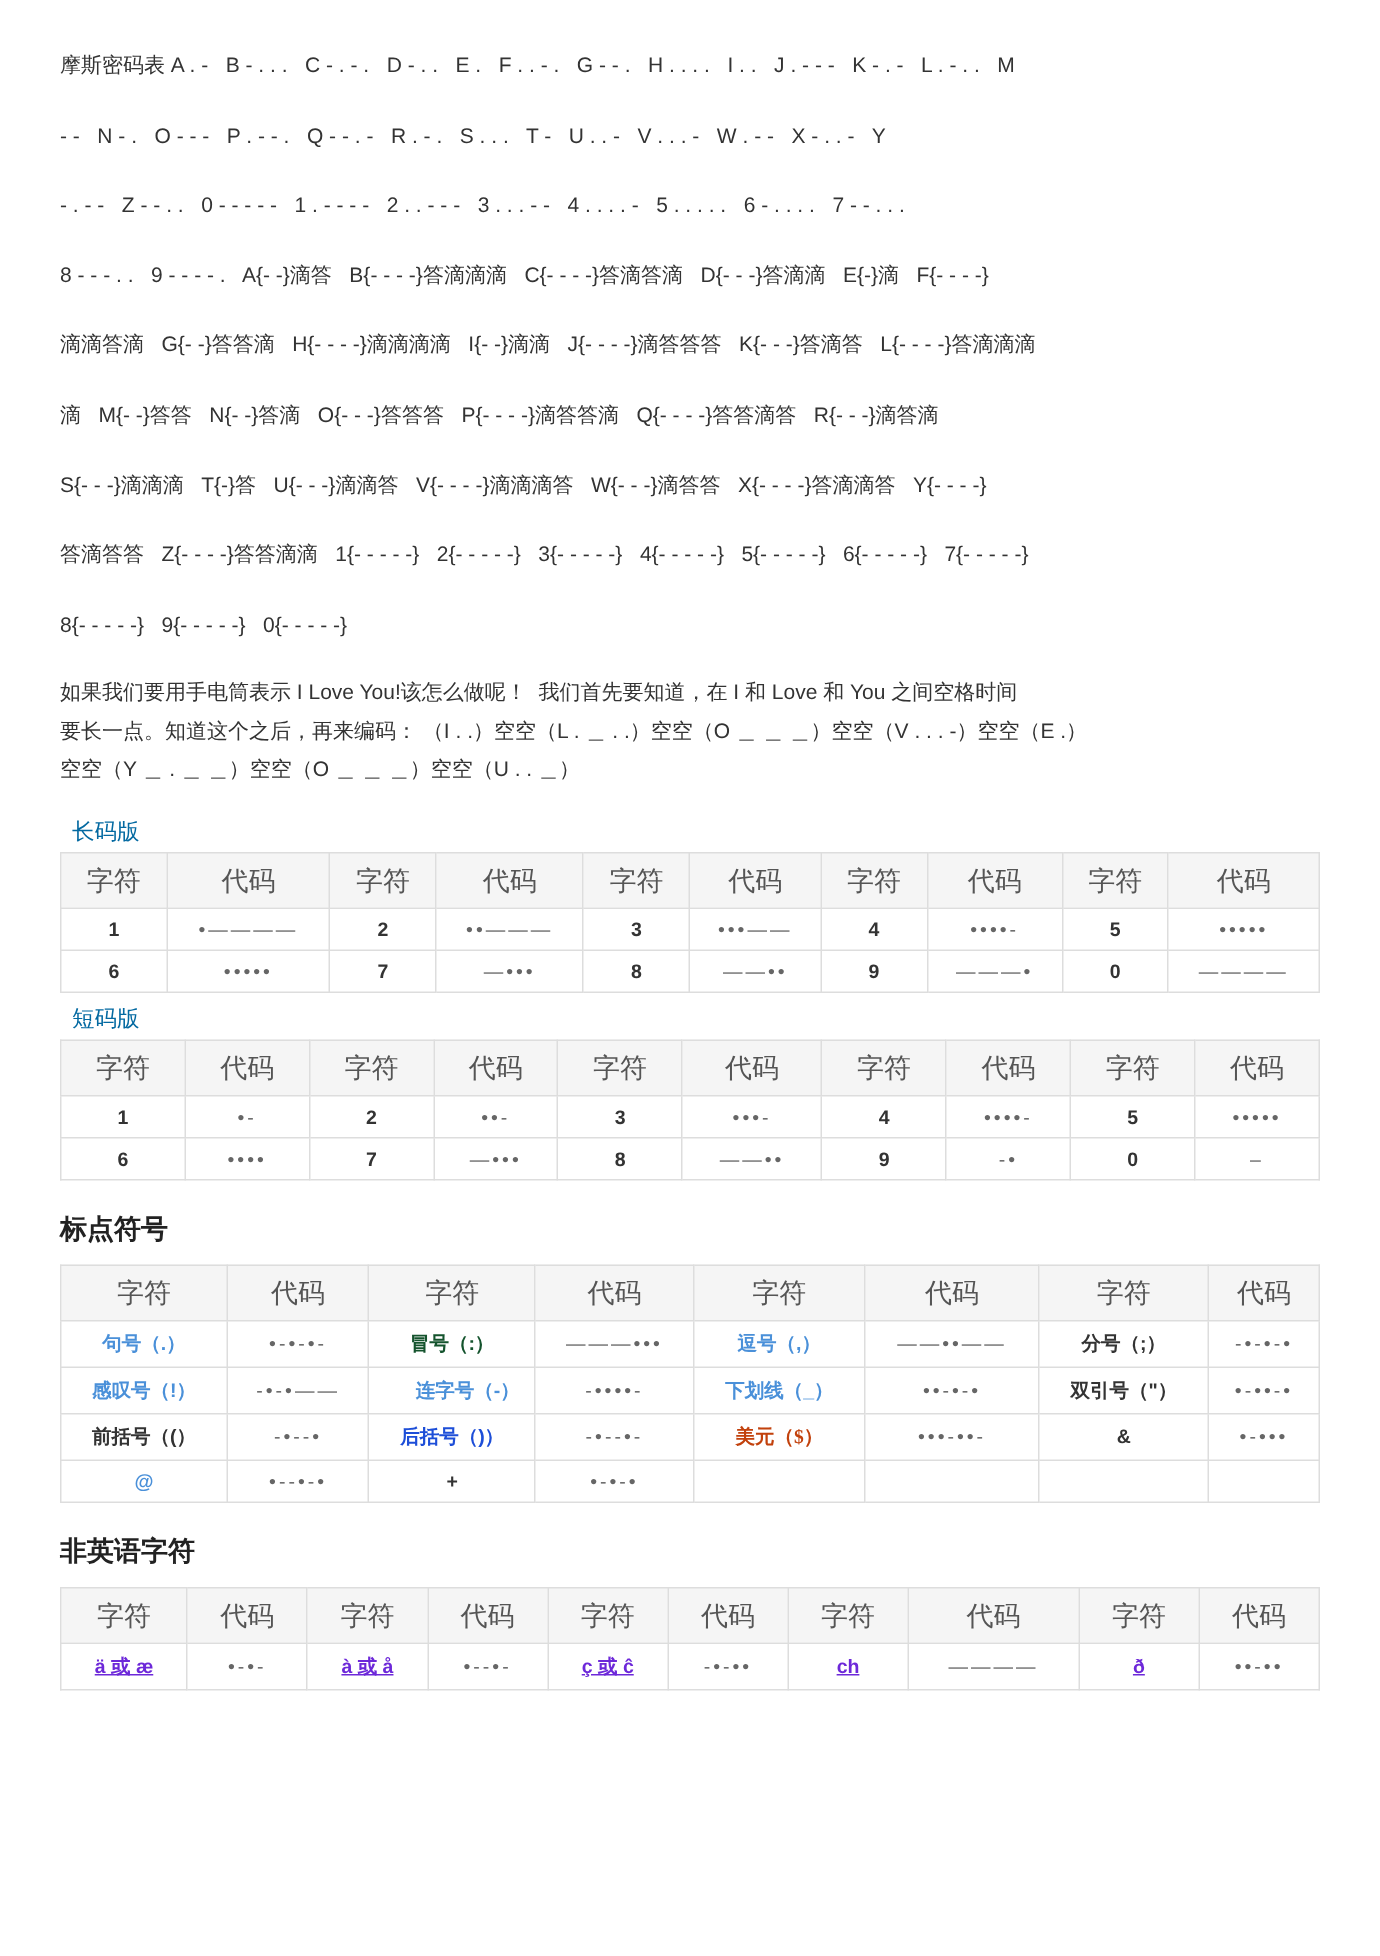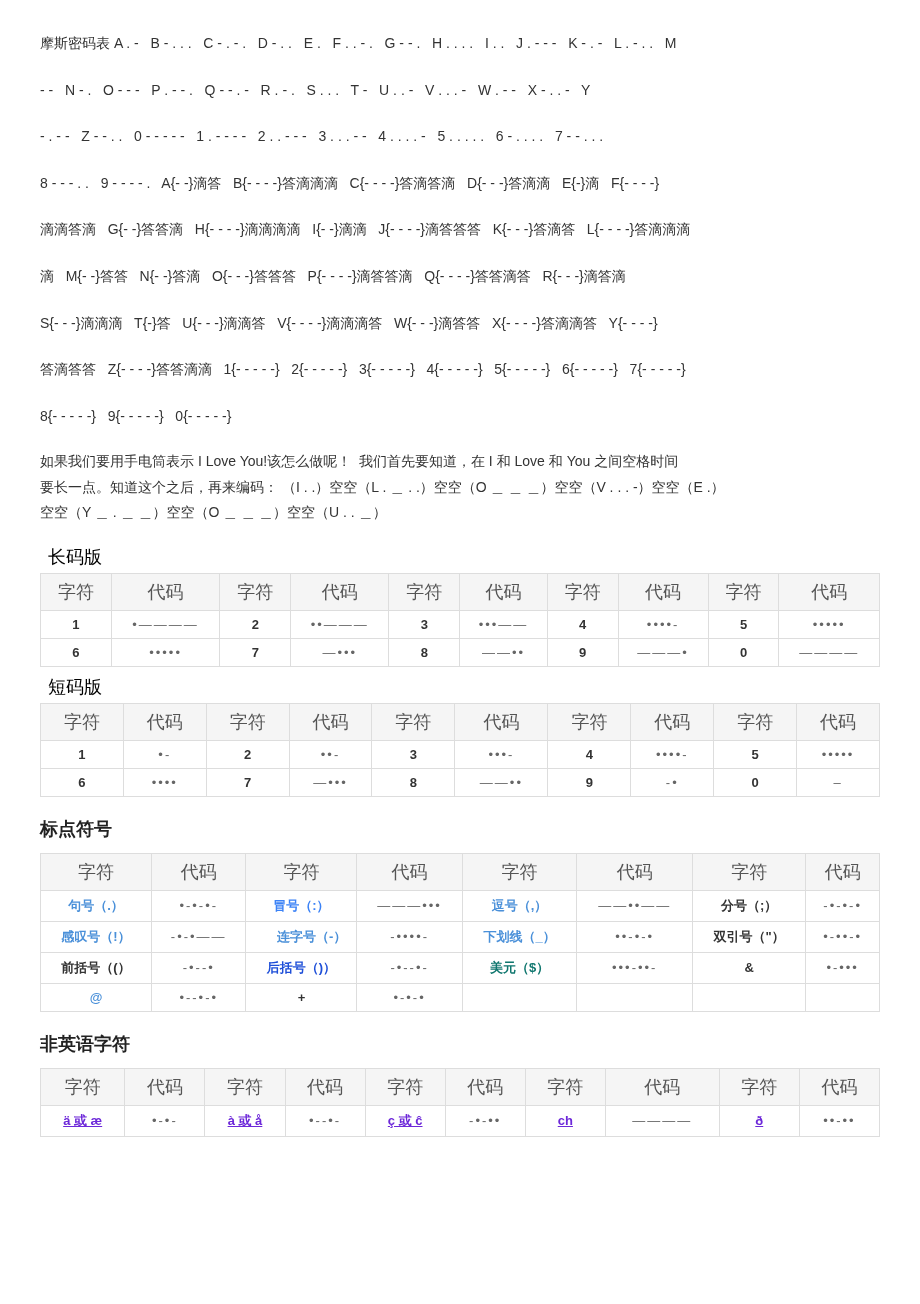--- a/index.html
+++ b/index.html
@@ -22,22 +22,22 @@
       margin-bottom: 20px;
       color: #333;
     }
     .section-title {
       font-size: 18px;
       font-weight: bold;
       margin: 20px 0 12px 0;
       color: #222;
     }
     .table-label {
-      font-size: 18px;
-      color: #000000;
+      font-size: 15px;
+      color: #0369a1;
       margin: 6px 0 4px 8px;
     }
     table {
       border-collapse: collapse;
       width: 100%;
       margin-bottom: 8px;
     }
     th {
       background: #f5f5f5;
       border: 1px solid #ddd;
@@ -213,21 +213,21 @@
         <th>字符</th>
         <th>代码</th>
         <th>字符</th>
         <th>代码</th>
       </tr>
     </thead>
     <tbody>
       <tr>
         <td class="char-col" style="color:#4a90d9;">句号（.）</td>
         <td class="code-col">•-•-•-</td>
-        <td class="char-col" style="color:#3b82f6;">冒号（:）</td>
+        <td class="char-col" style="color:#14532d;">冒号（:）</td>
         <td class="code-col">———•••</td>
         <td class="char-col" style="color:#4a90d9;">逗号（,）</td>
         <td class="code-col">——••——</td>
         <td class="char-col" style="color:#333;">分号（;）</td>
         <td class="code-col">-•-•-•</td>
       </tr>
       <tr>
         <td class="char-col" style="color:#4a90d9;">感叹号（!）</td>
         <td class="code-col">-•-•——</td>
         <td class="char-col" style="color:#4a90d9;text-align:right;">连字号（-）</td>
@@ -235,21 +235,21 @@
         <td class="char-col" style="color:#4a90d9;">下划线（_）</td>
         <td class="code-col">••-•-•</td>
         <td class="char-col" style="color:#333;">双引号（"）</td>
         <td class="code-col">•-••-•</td>
       </tr>
       <tr>
         <td class="char-col" style="color:#333;">前括号（(）</td>
         <td class="code-col">-•--•</td>
         <td class="char-col" style="color:#1d4ed8;">后括号（)）</td>
         <td class="code-col">-•--•-</td>
-        <td class="char-col" style="color:#0f766e;">美元（$）</td>
+        <td class="char-col" style="color:#c2410c;font-family:Liberation Serif, serif;">美元（$）</td>
         <td class="code-col">•••-••-</td>
         <td class="char-col" style="color:#333;">&amp;</td>
         <td class="code-col">•-•••</td>
       </tr>
       <tr>
         <td class="char-col" style="color:#4a90d9;">@</td>
         <td class="code-col">•--•-•</td>
         <td class="char-col" style="color:#333;">+</td>
         <td class="code-col">•-•-•</td>
         <td></td>

